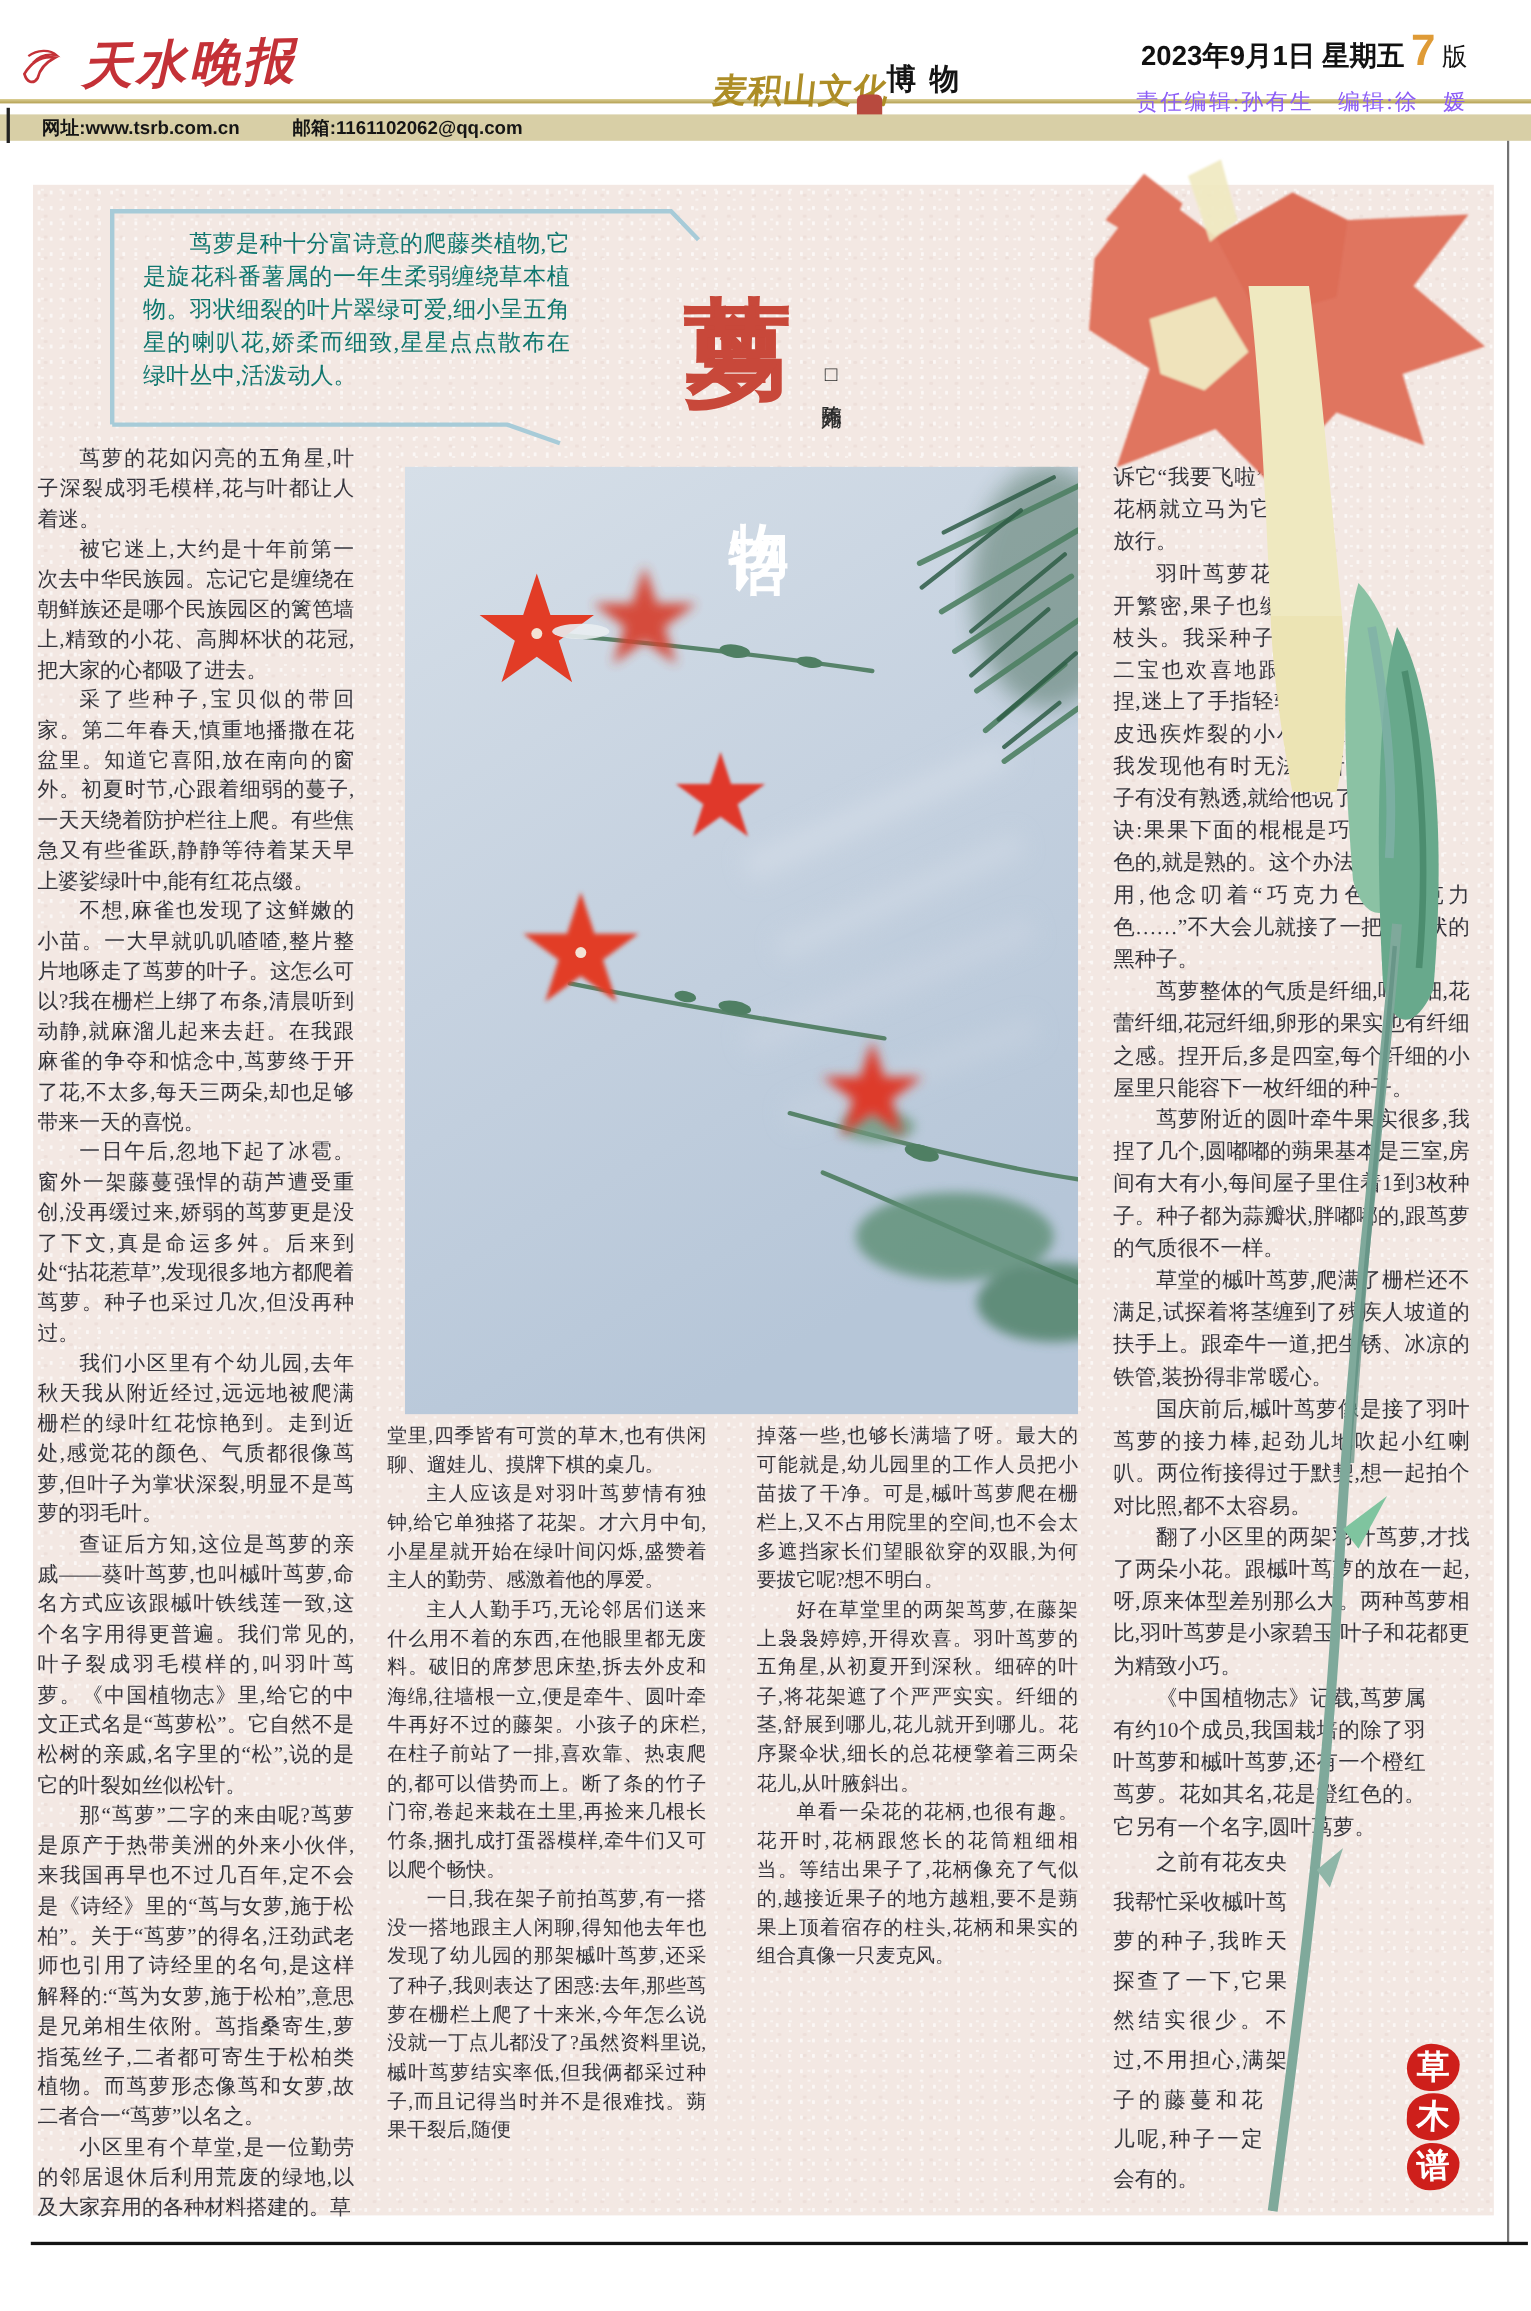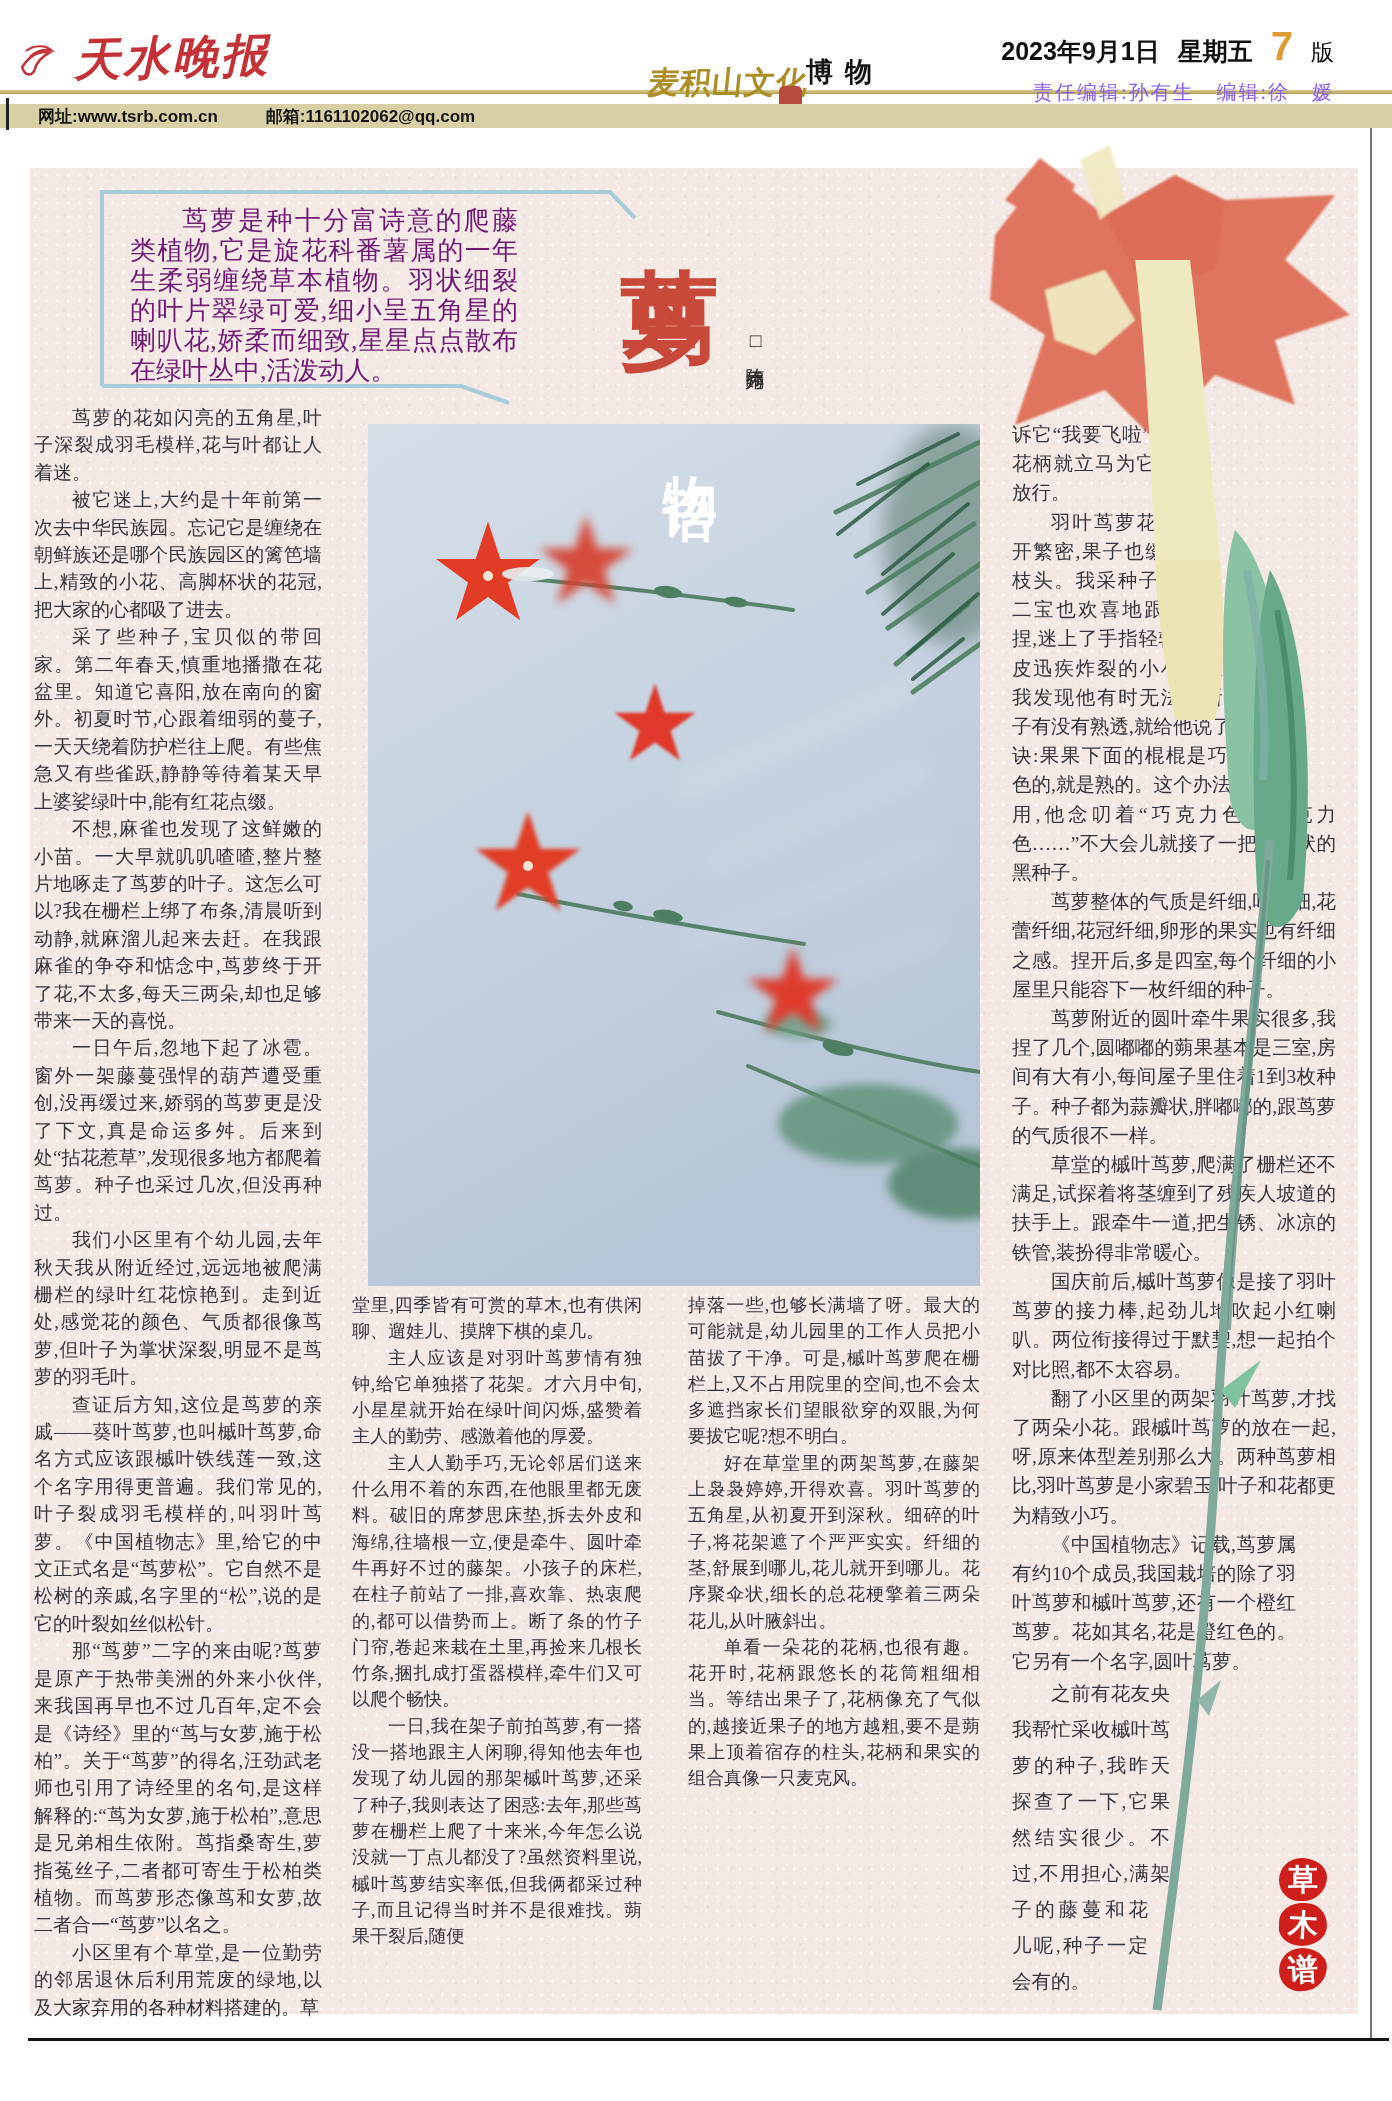--- a/index.html
+++ b/index.html
@@ -13,43 +13,43 @@
        font-size:46px;color:#c43137;letter-spacing:3px;}
   .gold-rule{left:0;top:90px;width:1392px;height:4px;
        background:linear-gradient(#dccf96,#b3a051);}
   .section-title{left:648px;top:62px;font-family:"Liberation Sans",sans-serif;
        font-weight:900;font-size:31px;color:#ad8d26;transform:skewX(-6deg);letter-spacing:1px;}
   .section-seal{left:779px;top:86px;width:23px;height:33px;background:#b84a3e;border-radius:5px;
        color:#fff;font-size:10px;line-height:11px;text-align:center;padding-top:4px;box-sizing:border-box;
        writing-mode:vertical-rl;}
   .subsection{left:806px;top:54px;font-family:"Liberation Sans",sans-serif;font-weight:900;
        font-size:27px;color:#141414;letter-spacing:12px;}
-  .dateline{right:58px;top:24px;display:flex;align-items:baseline;gap:18px;}
+  .dateline{right:58px;top:24px;display:flex;align-items:baseline;gap:6px;}
   .date-txt{font-family:"Liberation Sans",sans-serif;font-weight:700;font-size:25px;color:#111;}
   .page-num{font-family:"Liberation Sans",sans-serif;font-weight:700;font-size:40px;color:#df9b36;}
   .page-lbl{font-family:"Liberation Sans",sans-serif;font-size:23px;color:#111;}
   .editors{right:58px;top:79px;font-size:20px;color:#8b5cf6;letter-spacing:2px;}
   .tan-band{left:0;top:104px;width:1392px;height:24px;background:#d8cfa6;}
   .band-tick{left:6px;top:98px;width:3px;height:32px;background:#222;}
   .band-text{left:38px;top:105px;display:flex;gap:48px;
        font-family:"Liberation Sans",sans-serif;font-weight:700;font-size:17px;color:#151515;}
 
   
   .paper{left:30px;top:168px;width:1328px;height:1846px;background-color:#f3e8e3;
      background-image:
        radial-gradient(rgba(255,255,255,.65) 17%, rgba(255,255,255,0) 18%),
        radial-gradient(rgba(255,255,255,.5) 12%, rgba(255,255,255,0) 14%),
        radial-gradient(rgba(226,206,200,.35) 10%, rgba(226,206,200,0) 12%);
      background-size:11px 14px,17px 9px,23px 19px;}
   .v-rule{left:1370px;top:128px;width:2px;height:1912px;background:#5a5a5a;opacity:.85;}
   .footer-rule{left:28px;top:2038px;width:1361px;height:3px;background:#141414;}
 
   
-  .intro-text{left:130px;top:206px;width:388px;font-size:26px;line-height:30px;
-       text-align:justify;text-indent:2em;color:#701a75;}
+  .intro-text{left:130px;top:206px;width:388px;font-size:21px;line-height:30px;
+       text-align:justify;text-indent:2em;color:#0f766e;}
   .article-title{left:618px;top:188px;writing-mode:vertical-rl;font-size:98px;line-height:104px;
        font-weight:700;color:#c8483a;letter-spacing:8px;height:230px;}
   .article-author{left:742px;top:330px;writing-mode:vertical-rl;font-size:19px;color:#2b2b2b;
        letter-spacing:2px;}
   .article-subtitle{left:660px;top:432px;writing-mode:vertical-rl;font-size:54px;line-height:60px;
        font-weight:700;color:#ffffff;letter-spacing:14px;z-index:6;}
 
   
   .photo{left:368px;top:424px;width:612px;height:862px;overflow:hidden;z-index:3;}
 

